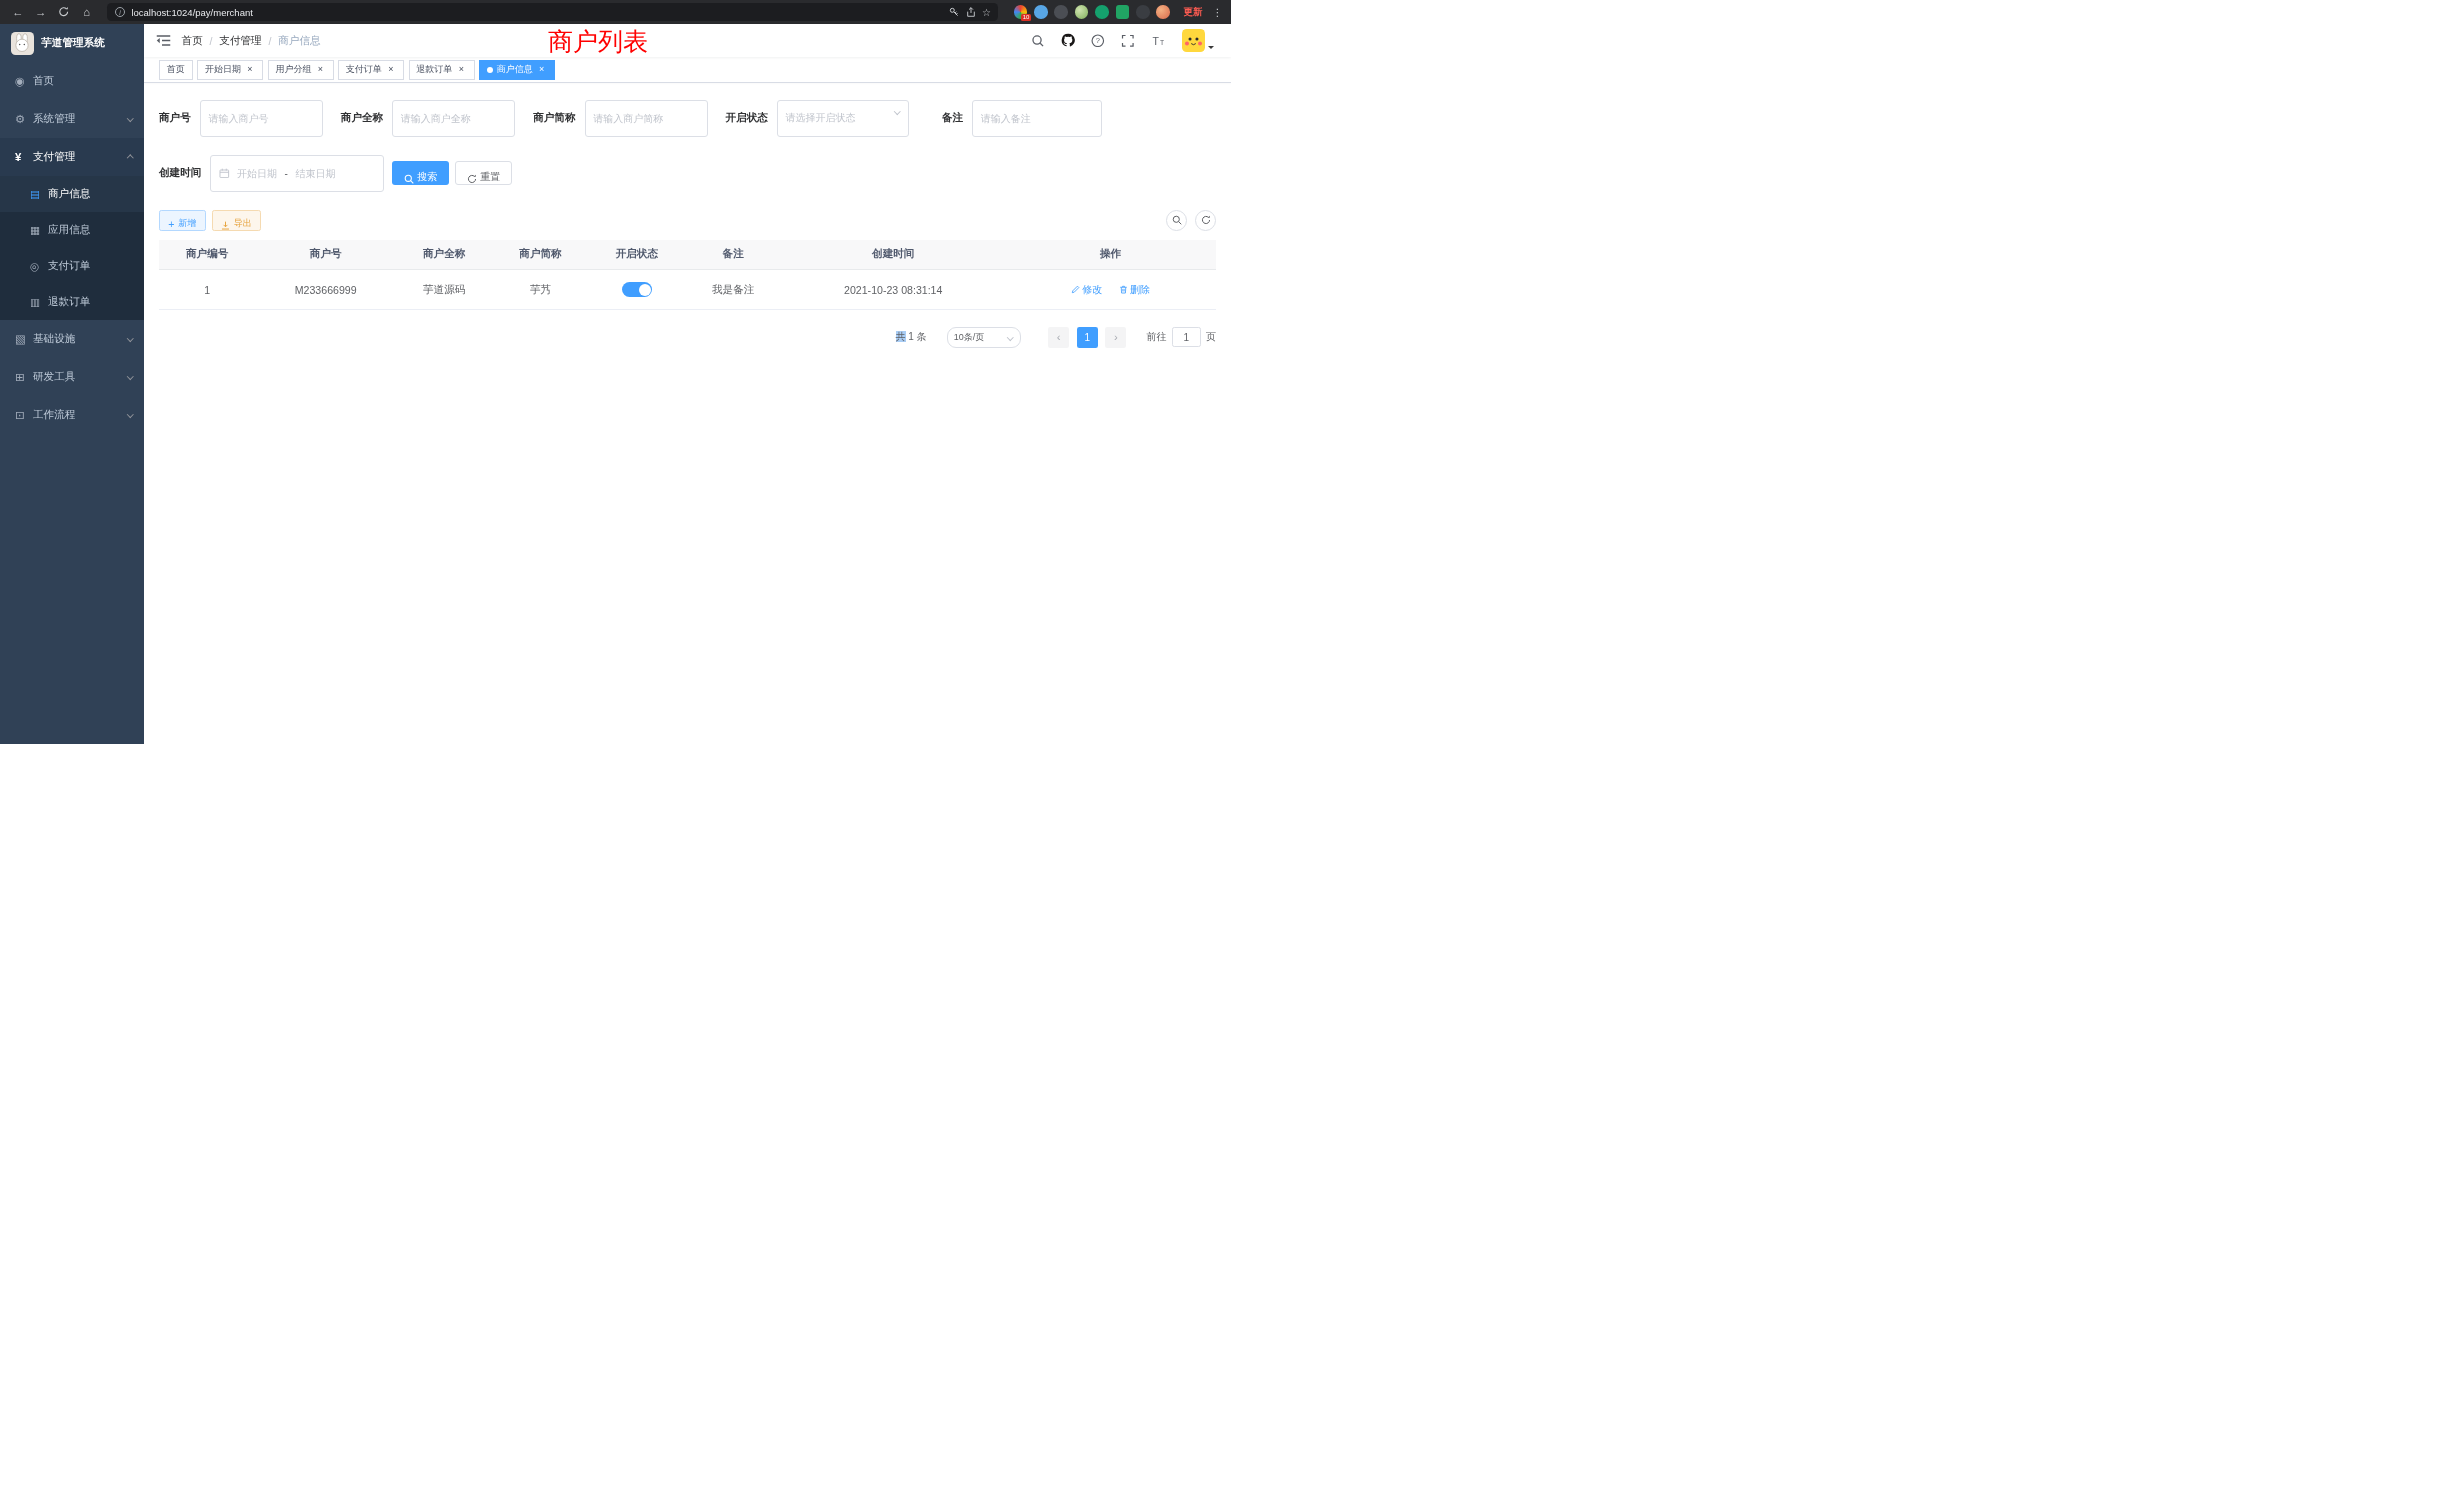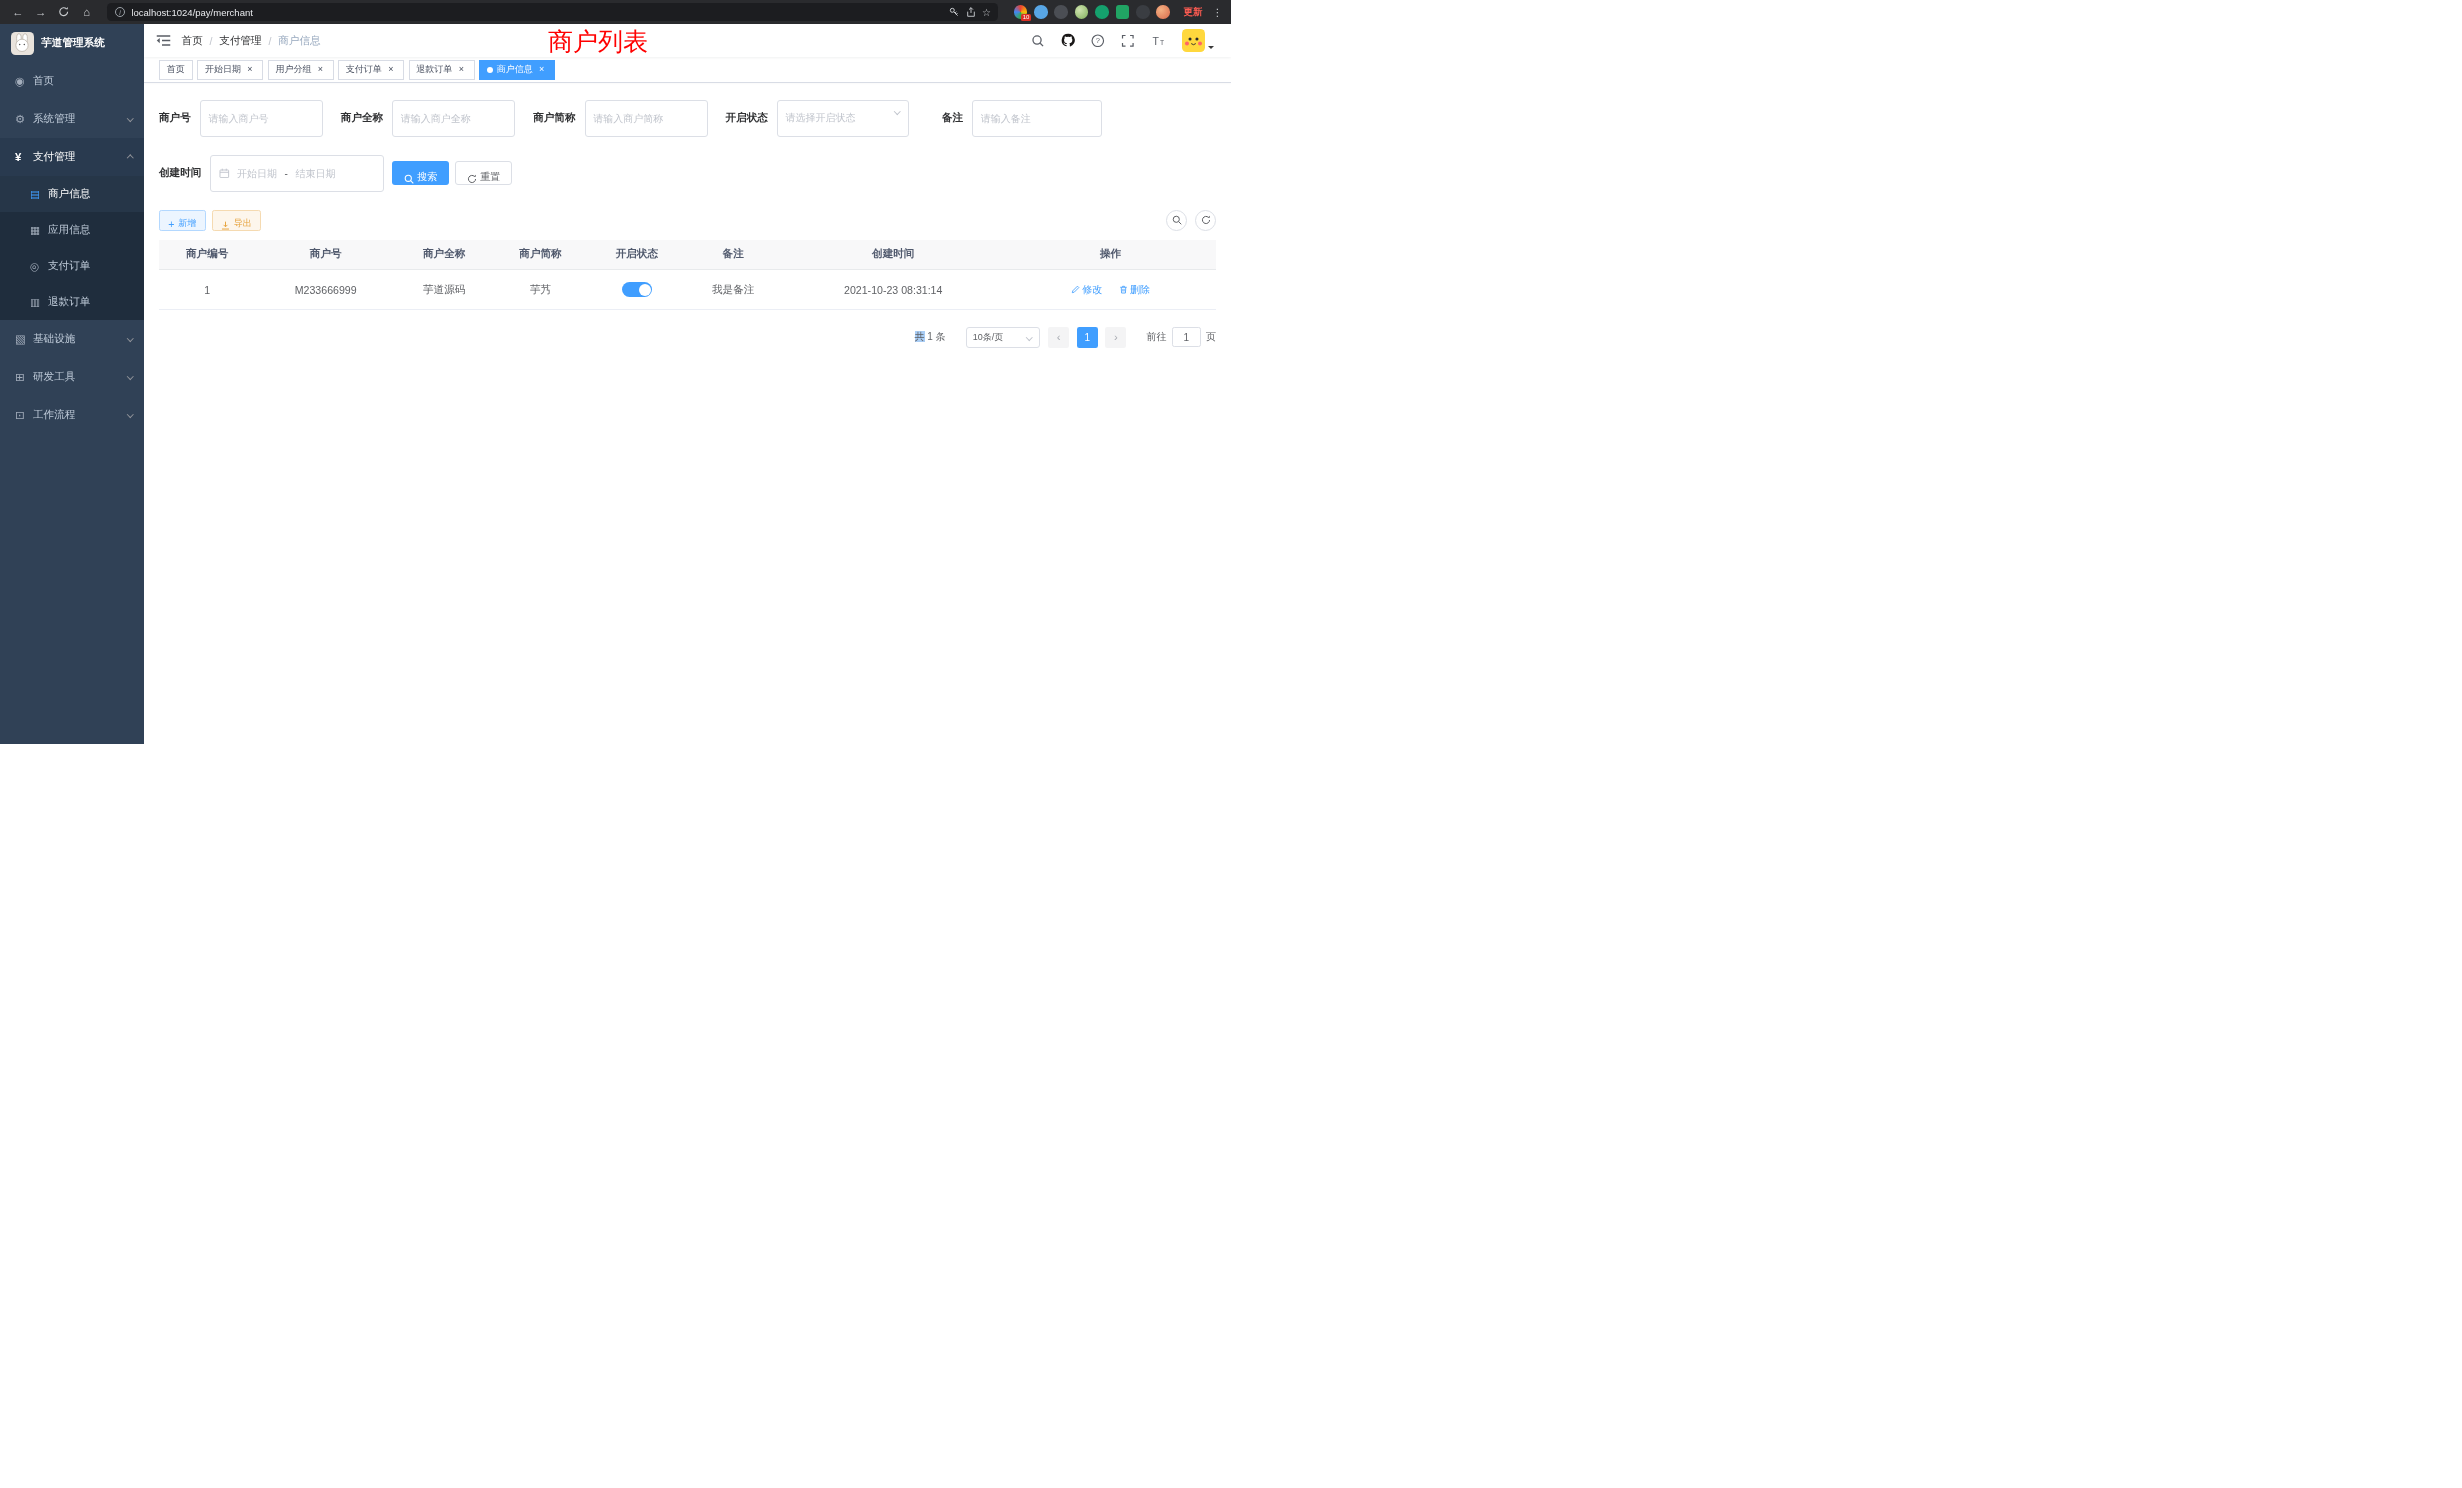--- a/index.html
+++ b/index.html
@@ -90,21 +90,21 @@
   tbody td{height:40px;text-align:center;border-bottom:0.8px solid #ebeef5}
   .switch{display:inline-block;width:30px;height:15px;border-radius:7.6px;background:#dcdfe6;position:relative;vertical-align:middle;cursor:pointer}
   .switch.on{background:#409eff}
   .switch .knob{position:absolute;top:1.5px;left:1.5px;width:12px;height:12px;border-radius:50%;background:#fff;transition:left .2s}
   .switch.on .knob{left:16.7px}
   .act{color:#409eff;font-size:10px;display:inline-flex;align-items:center;gap:2.3px;margin:0 6.8px;cursor:pointer;white-space:nowrap}
 
   .pagination{display:flex;align-items:center;justify-content:flex-end;margin-top:16.7px;font-size:10px;color:#606266}
   .pg-total{margin-right:20px}
   .pg-total .hl{background:#a9cdf5}
-  .pg-size{width:74px;height:21px;border:0.8px solid #dcdfe6;border-radius:3px;position:relative;display:flex;align-items:center;padding:0 18px 0 6px;font-size:9px;color:#606266;margin-right:1px;cursor:pointer}
+  .pg-size{width:74px;height:21px;border:0.8px solid #dcdfe6;border-radius:9px;position:relative;display:flex;align-items:center;padding:0 18px 0 6px;font-size:9px;color:#606266;margin-right:20px;cursor:pointer}
   .pg-size .sel-caret{top:7.6px;right:6.8px}
   .pbtn{min-width:21px;height:21px;background:#f4f4f5;border-radius:2.3px;display:flex;align-items:center;justify-content:center;color:#606266;margin-left:7.6px;font-size:11.4px;cursor:pointer}
   .pbtn.arrow{color:#a8abb2}
   .pbtn.active{background:#409eff;color:#fff;font-size:10px}
   .pg-goto{display:flex;align-items:center;gap:5.3px;margin-left:20px}
   .pg-goto input{width:29px;height:20px;border:0.8px solid #dcdfe6;border-radius:2.3px;text-align:center;font-size:10px;color:#606266;outline:none;font-family:inherit}
   svg{display:block}
 </style>
 </head>
 <body>

